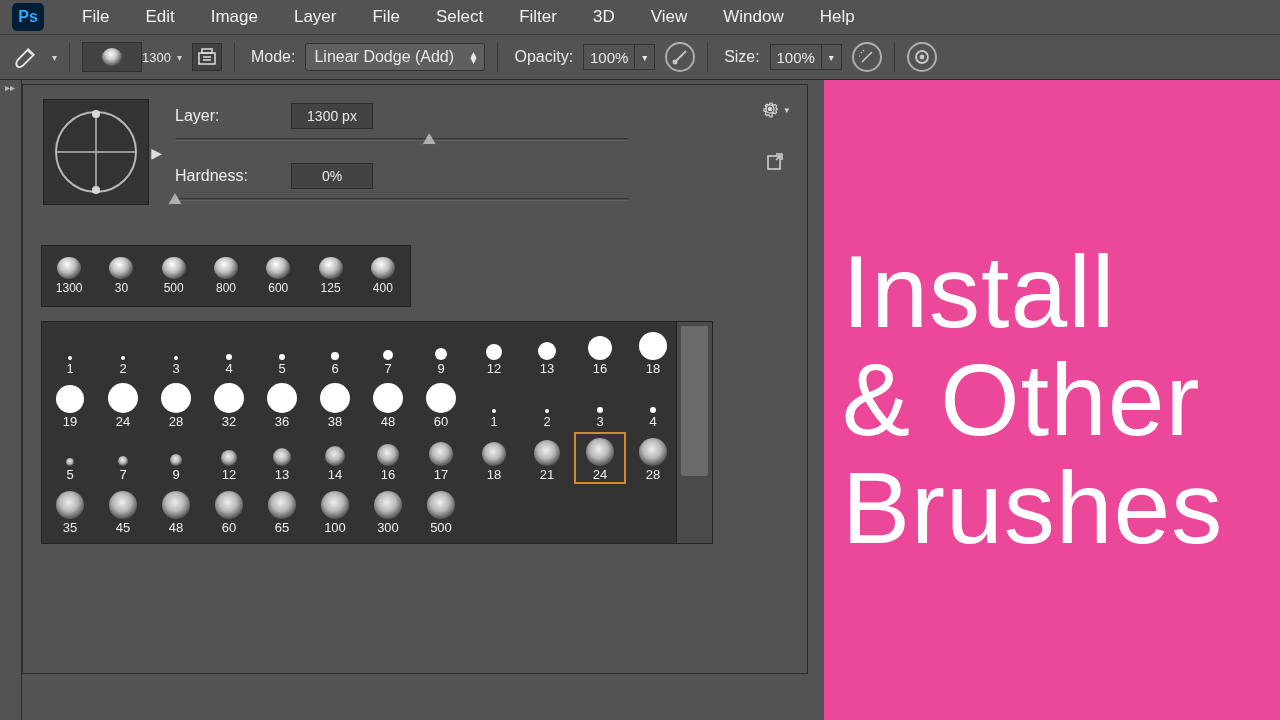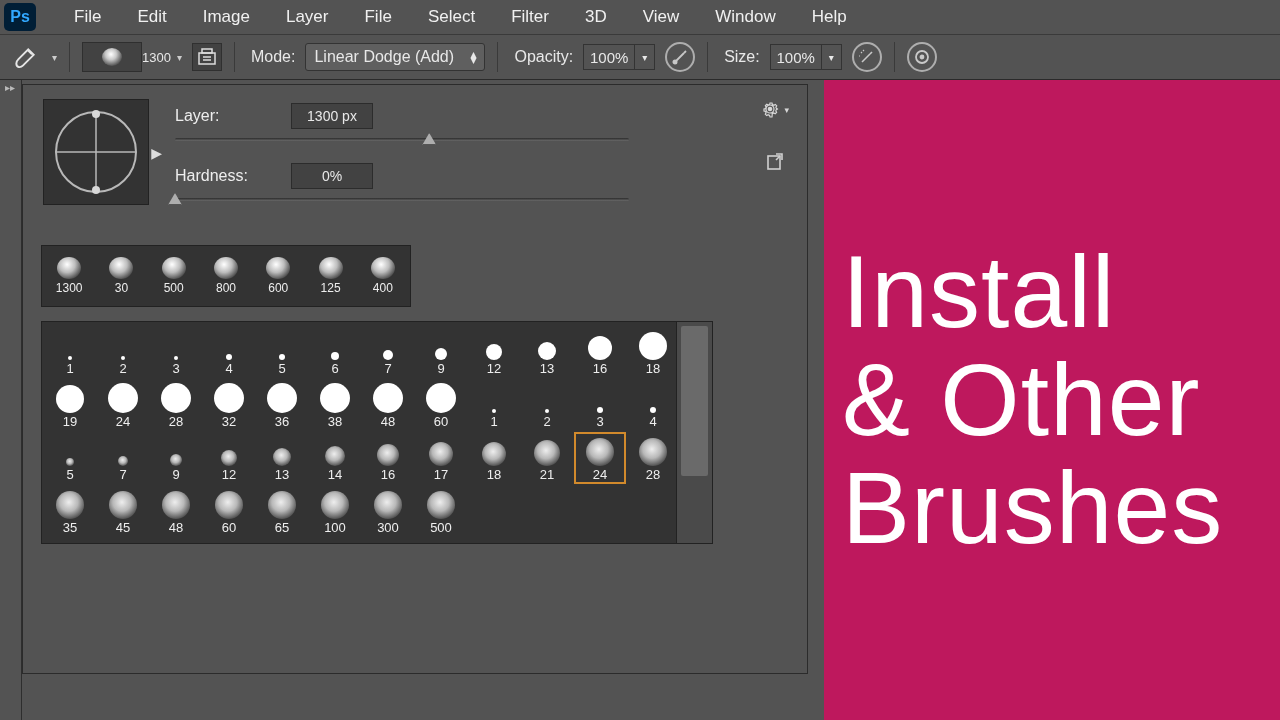--- a/index.html
+++ b/index.html
@@ -1,19 +1,19 @@
 <!DOCTYPE html>
 <html><head>
 <meta charset="utf-8">
 <style>
   * { box-sizing: border-box; margin: 0; padding: 0; }
   body { width: 1280px; height: 720px; background: #535353; font-family: Arial, sans-serif; color: #e8e8e8; overflow: hidden; position: relative; }
 
   
-  .menubar { height: 34px; background: #535353; display: flex; align-items: center; padding: 0 4px; font-size: 17px; }
+  .menubar { height: 34px; background: #535353; display: flex; align-items: center; padding: 0 12px; font-size: 17px; }
   .ps-logo { width: 32px; height: 28px; background: #001e36; border-radius: 5px; display: flex; align-items: center; justify-content: center; margin-right: 20px; }
   .ps-logo span { color: #31a8ff; font-weight: 700; font-size: 16px; font-family: Arial, sans-serif; }
   .menu-item { padding: 0 18px; cursor: default; color: #f0f0f0; }
 
   
   .optbar { height: 46px; background: #535353; border-top: 1px solid #3a3a3a; border-bottom: 1px solid #2a2a2a; display: flex; align-items: center; padding: 0 8px; font-size: 16px; gap: 10px; }
   .tool-ic { width: 34px; height: 30px; display:flex; align-items:center; justify-content:center; }
   .brush-svg { width: 26px; height: 26px; }
   .sep { width:1px; height: 30px; background:#3a3a3a; margin:0 2px; }
   .size-box { width:60px; height:30px; background:#424242; border:1px solid #2f2f2f; display:flex; align-items:center; justify-content:center; gap:3px; font-size:14px; }
@@ -58,21 +58,21 @@
   .grid-scroll .bar { position:absolute; left:4px; right:4px; top:4px; height:150px; background:#6a6a6a; border-radius:2px; }
   .cell { width:52px; height:52px; display:flex; flex-direction:column; align-items:center; justify-content:flex-end; gap:1px; padding-bottom:2px; position:relative; }
   .cell .pv { border-radius:50%; background: radial-gradient(circle at 42% 34%, #fff 0%, #cfcfcf 38%, #2c2c2c 88%); }
   .cell.hard .pv { background: #fff; }
   .cell.fine .pv { background: #fff; }
   .cell.soft .pv { background: radial-gradient(circle at 46% 40%, #eee 0%, #b8b8b8 40%, #2e2e2e 86%); }
   .cell .sz { font-size:13px; color:#eee; }
   .cell.sel { outline:2px solid #d28a2c; outline-offset:-2px; }
 
   
-  .overlay { position:absolute; right:0; top:80px; width:456px; bottom:0; background:#be185d; display:flex; align-items:center; }
+  .overlay { position:absolute; right:0; top:80px; width:456px; bottom:0; background:#ec4899; display:flex; align-items:center; }
   .overlay .txt { font-family: "Century Gothic", "Futura", Arial, sans-serif; font-weight:400; color:#fff; line-height:1.06; padding:0 10px 0 18px; }
   .overlay .txt div { font-size:102px; letter-spacing:1px; }
 </style>
 </head>
 <body>
 
 <div class="menubar">
   <div class="ps-logo">
       <span>Ps</span>
     </div>

